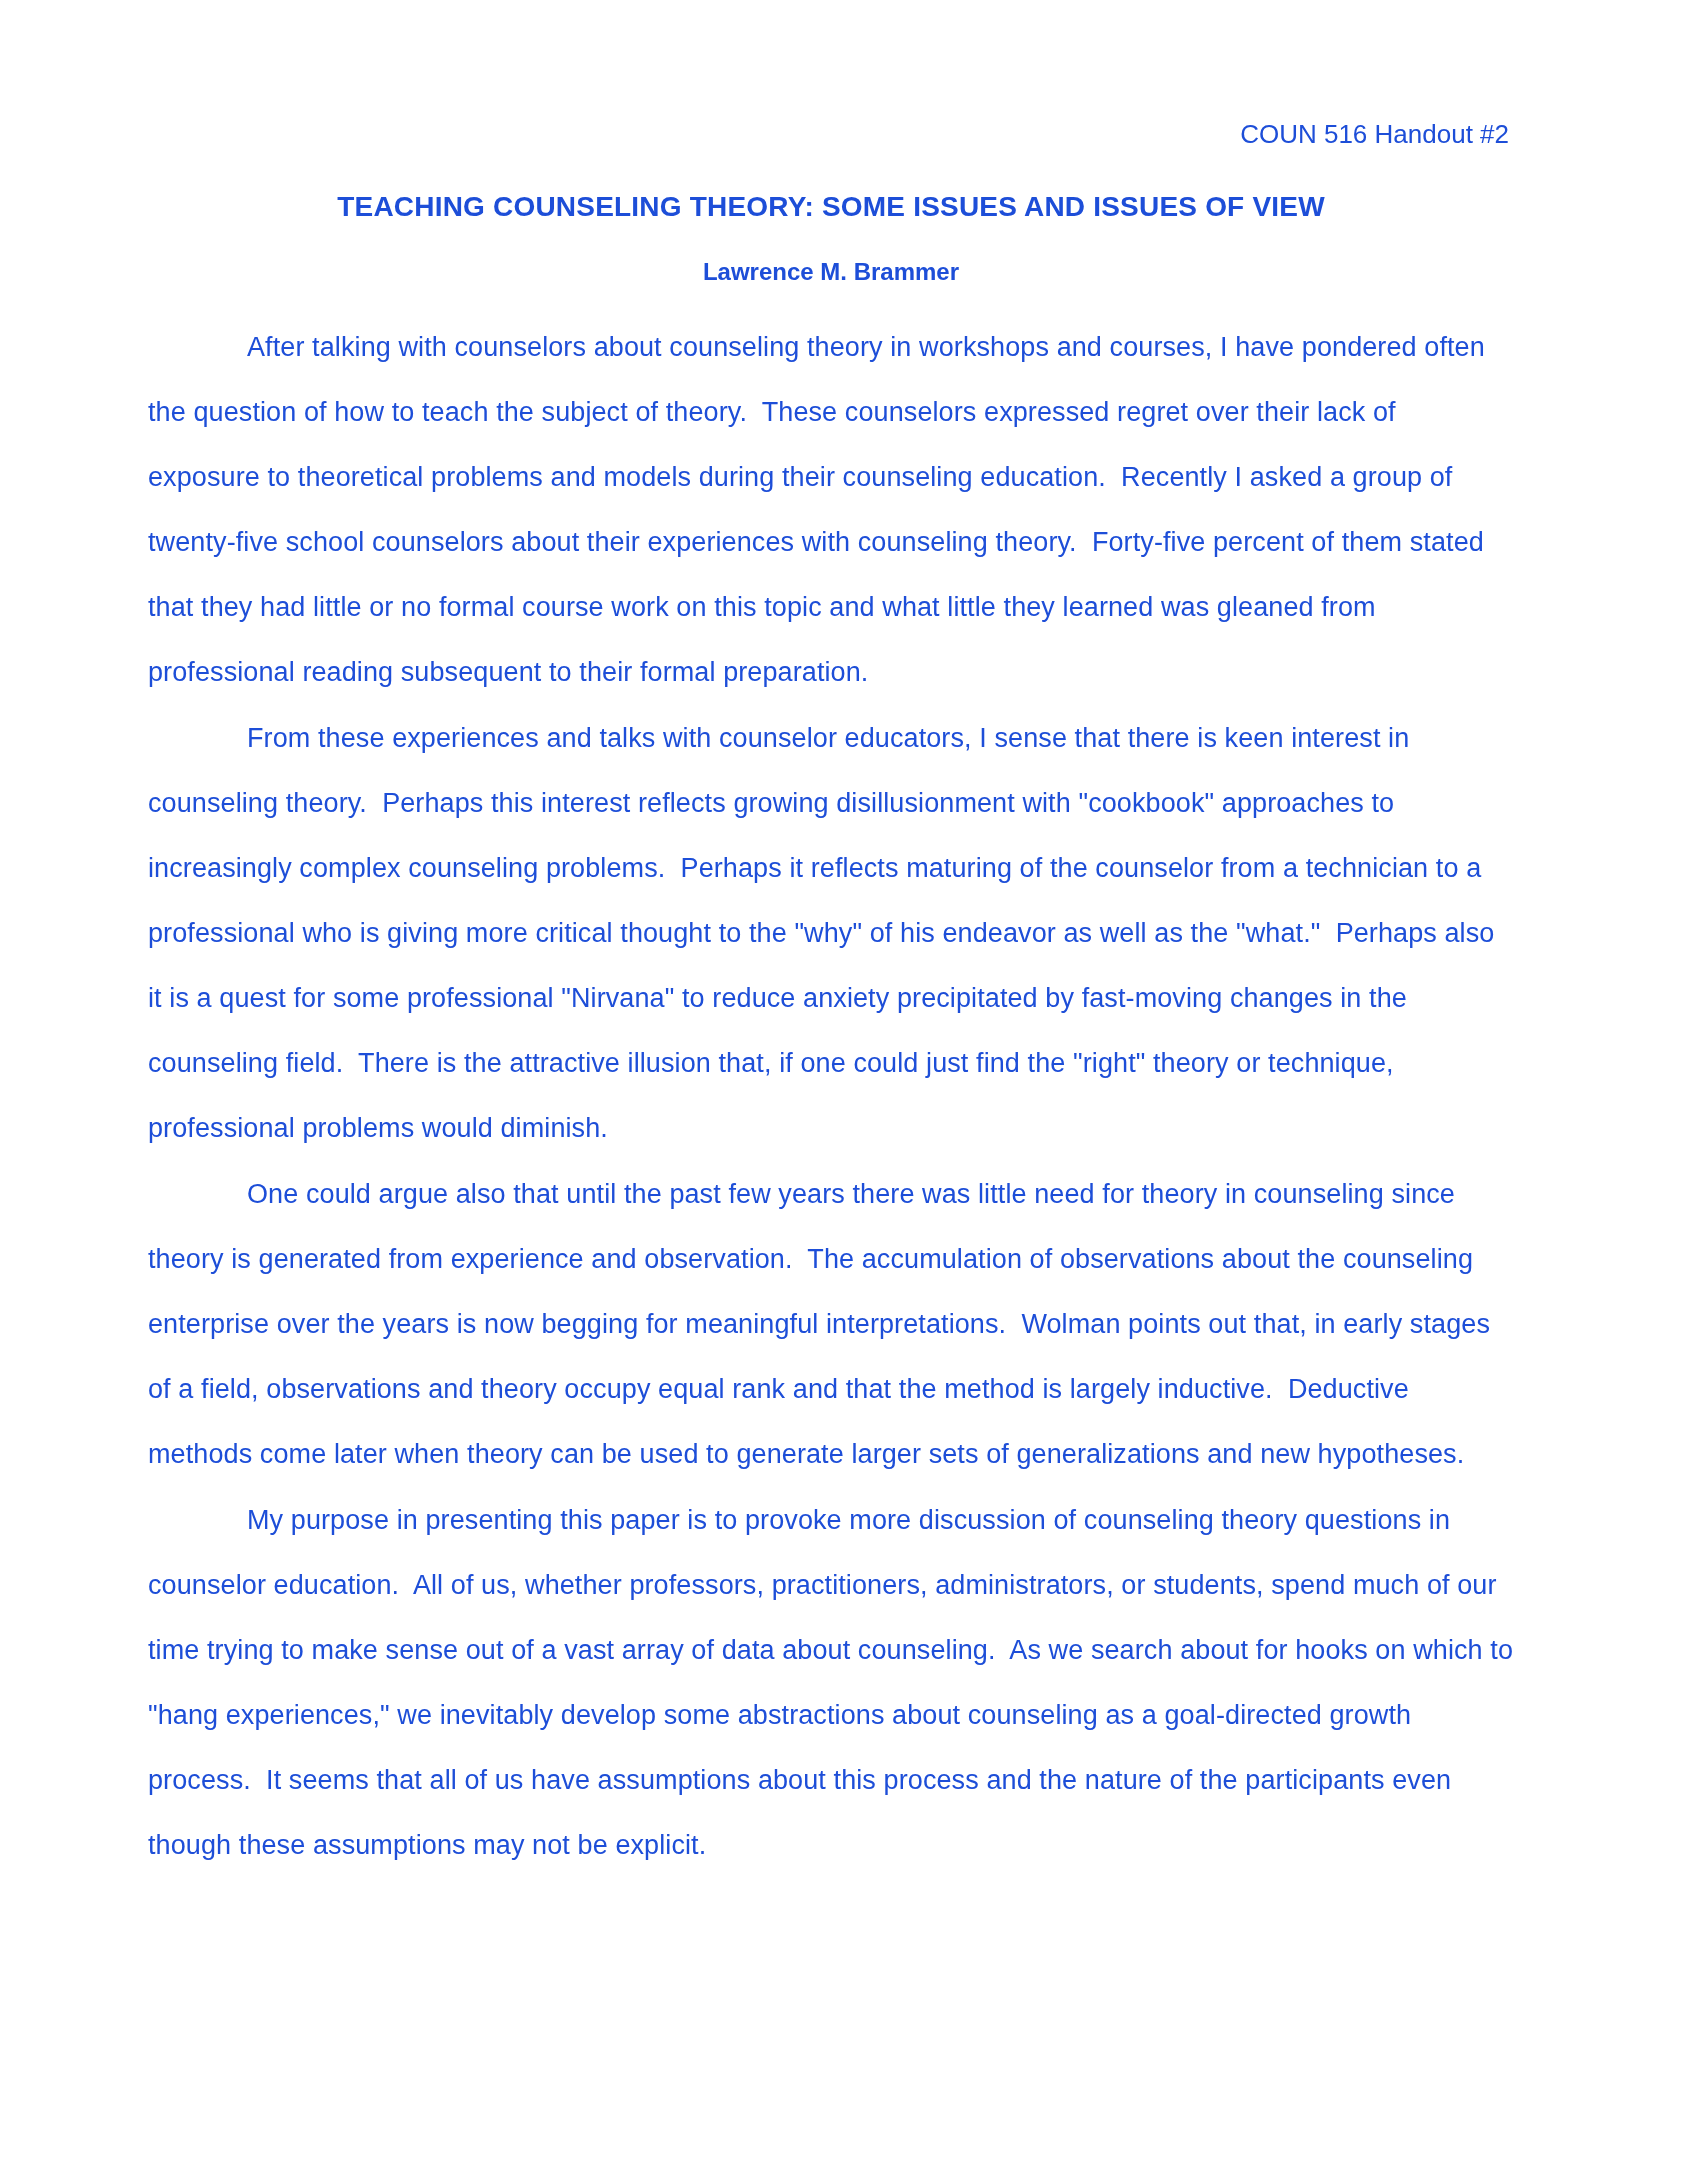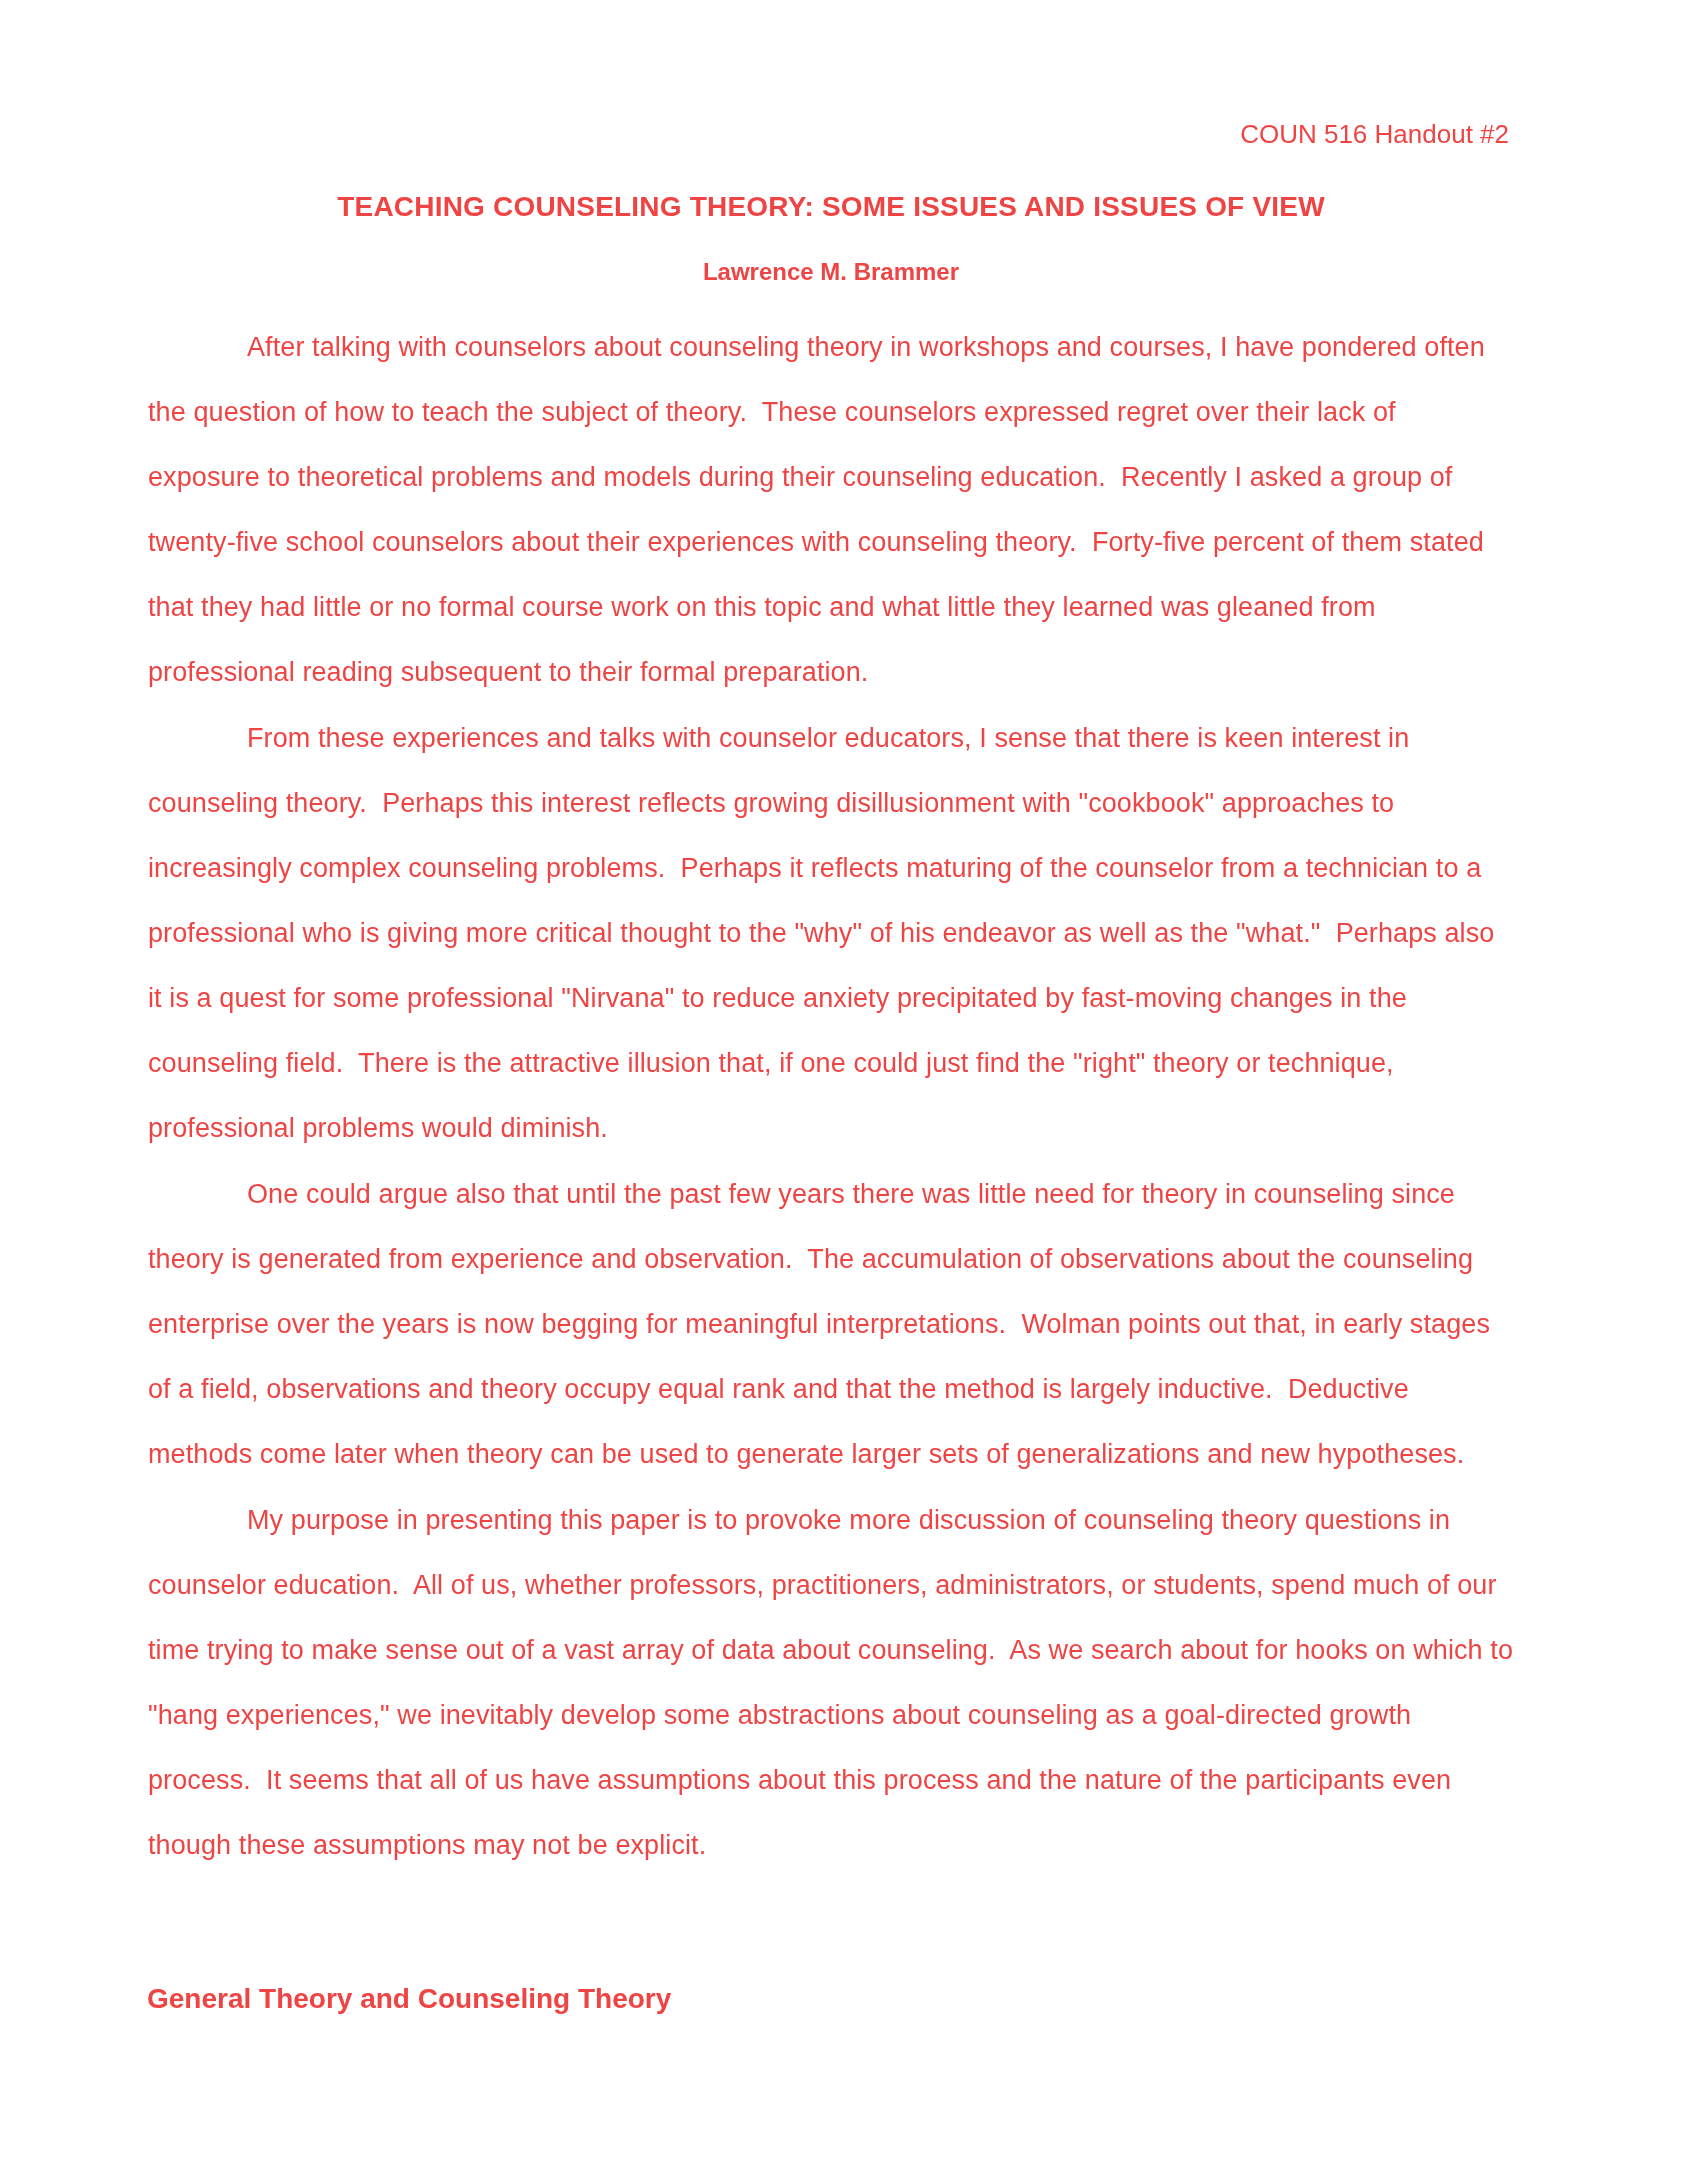--- a/index.html
+++ b/index.html
@@ -6,21 +6,21 @@
     margin: 0;
     padding: 0;
     background: #ffffff;
   }
   .page {
     position: relative;
     width: 1683px;
     height: 2178px;
     box-sizing: border-box;
     background: #ffffff;
-    color: #ef4444;
+    color: #1d4ed8;
     font-family: "Liberation Sans", sans-serif;
     padding: 117px 168px 0 147px;
     overflow: hidden;
   }
   .header-right {
     text-align: right;
     font-size: 26px;
     line-height: 34px;
     padding-right: 6px;
   }
@@ -68,16 +68,15 @@
 
   <div class="doc-author">Lawrence M. Brammer</div>
 
   <div class="doc-body">
     <p>After talking with counselors about counseling theory in workshops and courses, I have pondered often the question of how to teach the subject of theory.  These counselors expressed regret over their lack of exposure to theoretical problems and models during their counseling education.  Recently I asked a group of twenty-five school counselors about their experiences with counseling theory.  Forty-five percent of them stated that they had little or no formal course work on this topic and what little they learned was gleaned from professional reading subsequent to their formal preparation.</p>
     <p>From these experiences and talks with counselor educators, I sense that there is keen interest in counseling theory.  Perhaps this interest reflects growing disillusionment with "cookbook" approaches to increasingly complex counseling problems.  Perhaps it reflects maturing of the counselor from a technician to a professional who is giving more critical thought to the "why" of his endeavor as well as the "what."  Perhaps also it is a quest for some professional "Nirvana" to reduce anxiety precipitated by fast-moving changes in the counseling field.  There is the attractive illusion that, if one could just find the "right" theory or technique, professional problems would diminish.</p>
     <p>One could argue also that until the past few years there was little need for theory in counseling since theory is generated from experience and observation.  The accumulation of observations about the counseling enterprise over the years is now begging for meaningful interpretations.  Wolman points out that, in early stages of a field, observations and theory occupy equal rank and that the method is largely inductive.  Deductive methods come later when theory can be used to generate larger sets of generalizations and new hypotheses.</p>
     <p>My purpose in presenting this paper is to provoke more discussion of counseling theory questions in counselor education.  All of us, whether professors, practitioners, administrators, or students, spend much of our time trying to make sense out of a vast array of data about counseling.  As we search about for hooks on which to "hang experiences," we inevitably develop some abstractions about counseling as a goal-directed growth process.  It seems that all of us have assumptions about this process and the nature of the participants even though these assumptions may not be explicit.</p>
   </div>
 
-  <h2 class="section-heading">General Theory and Counseling Theory</h2>
 
 </div>
 
 
 </body></html>

